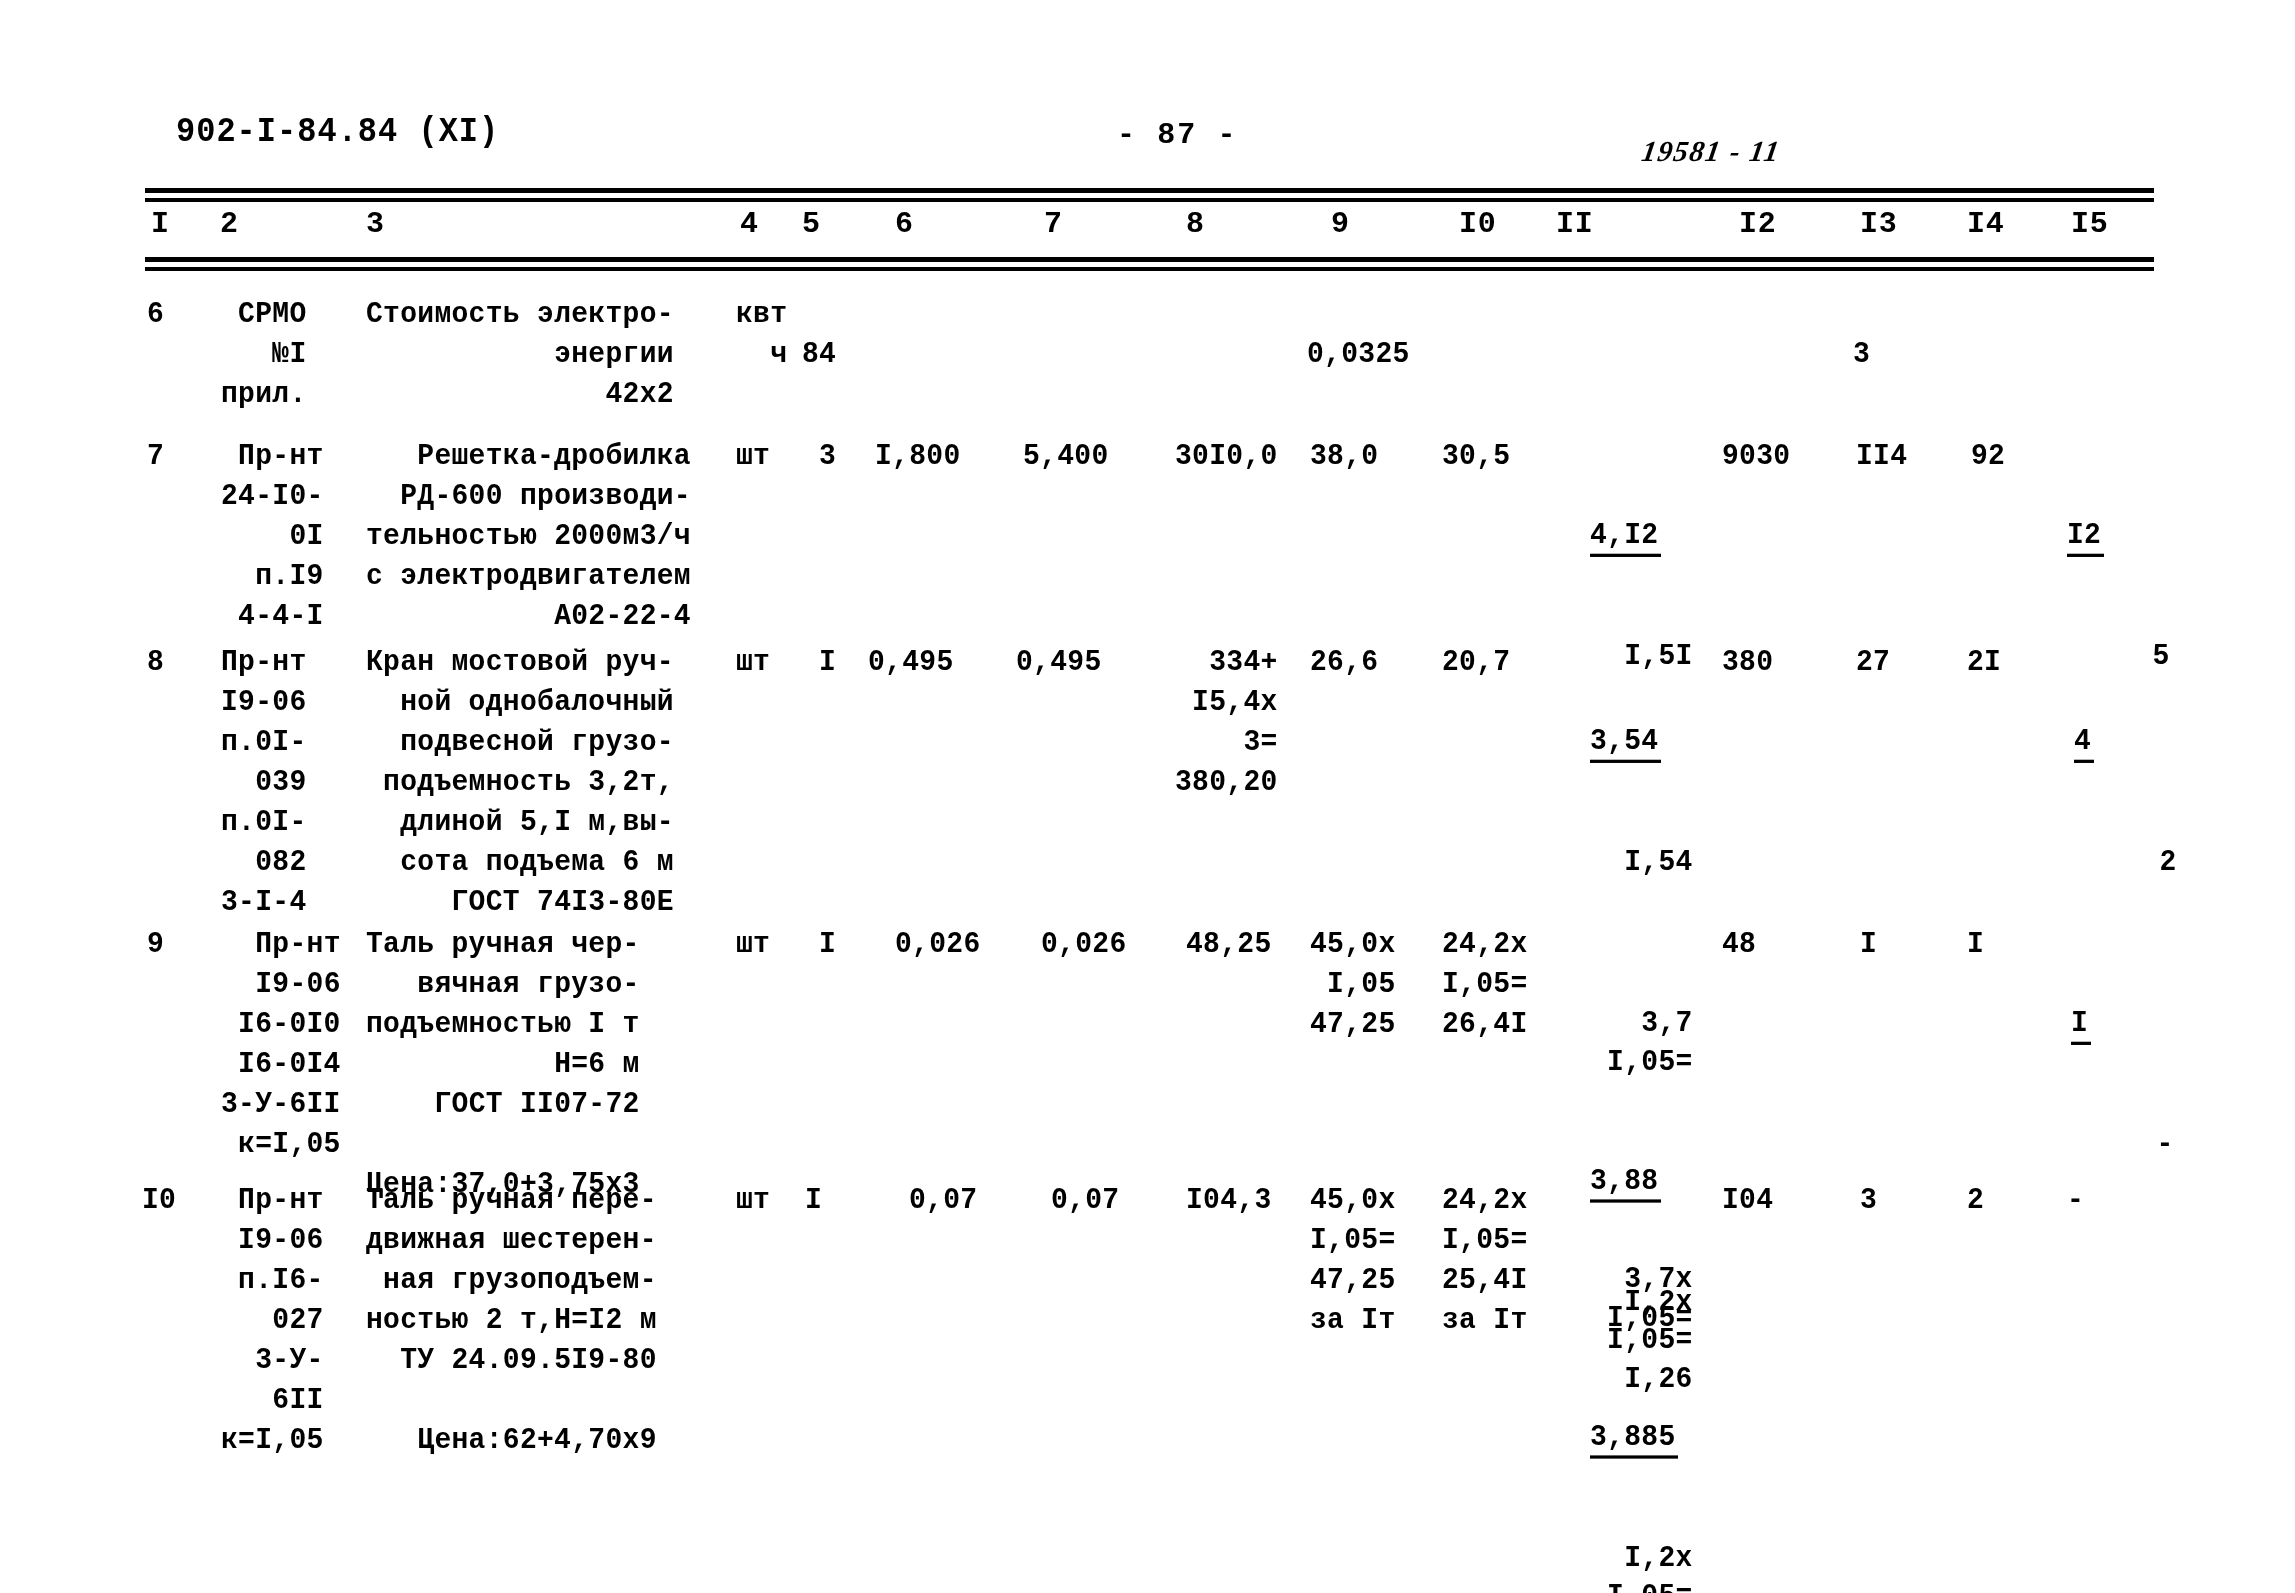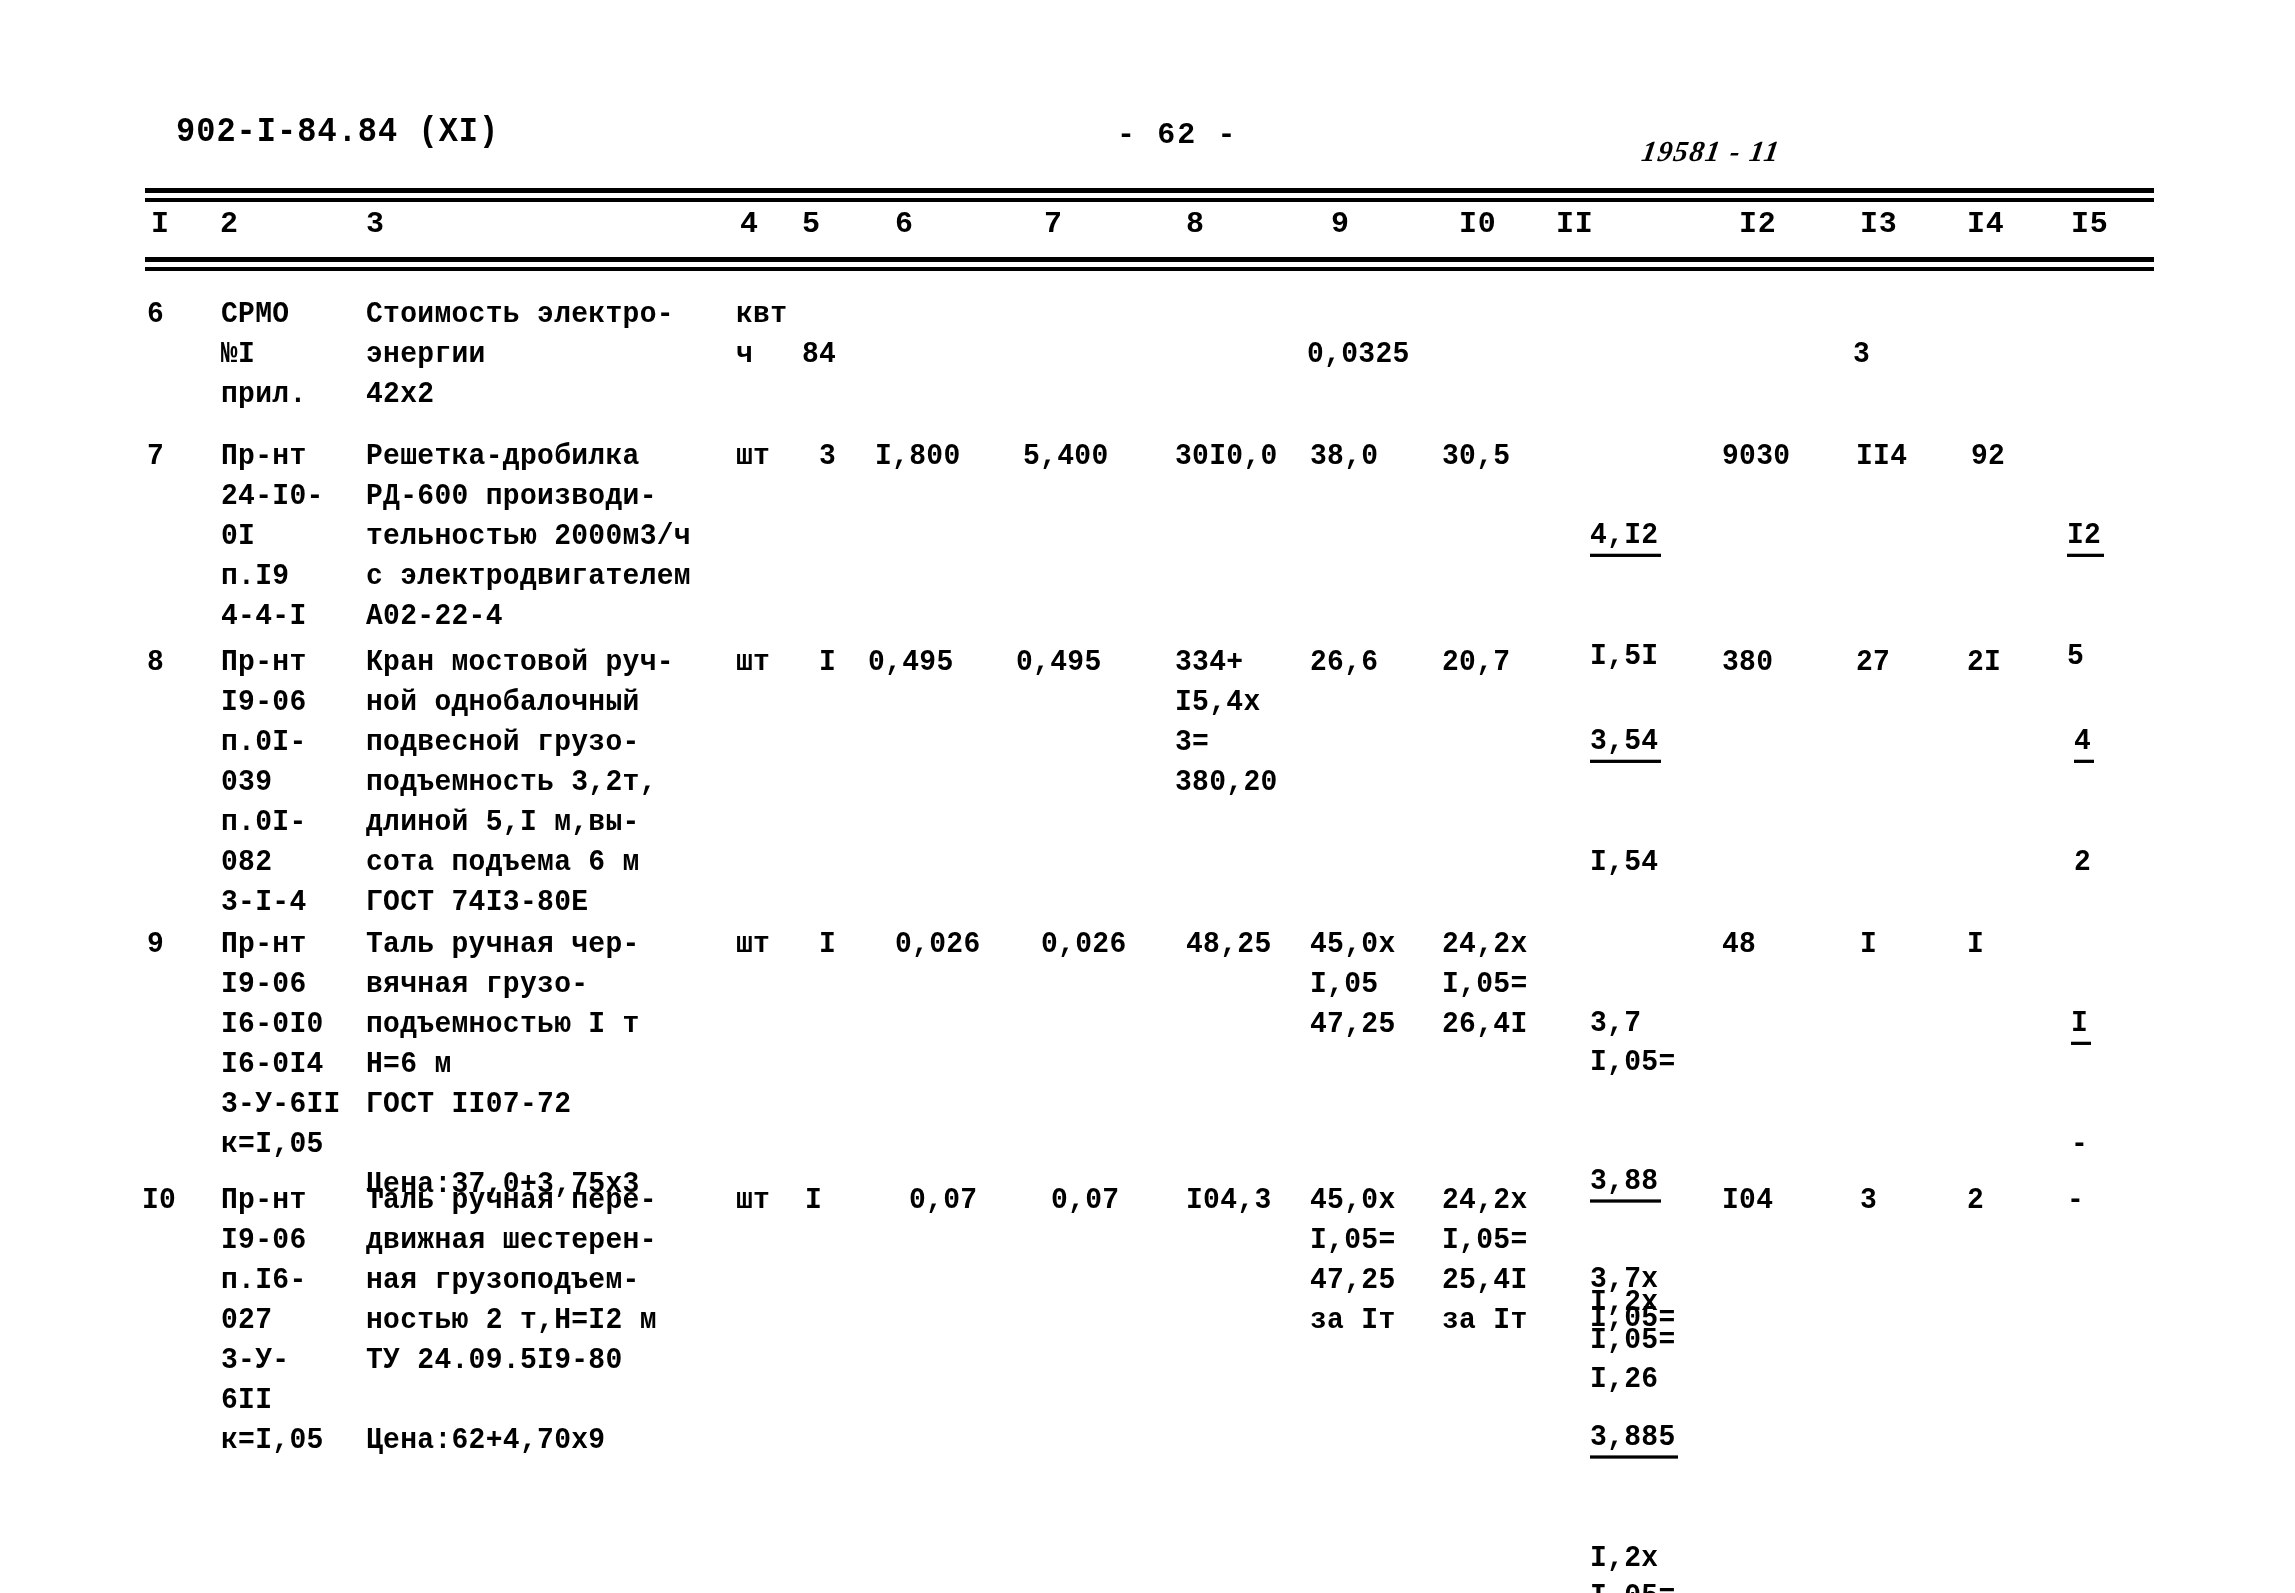--- a/index.html
+++ b/index.html
@@ -14,20 +14,21 @@
     color: #000000;
     position: relative;
     overflow: hidden;
   }
 
   .page {
     position: absolute;
     left: 0; top: 0;
     width: 2295px;
     height: 1543px;
+    text-align: right;
   }
 
   
   .hdr-doc-code {
     position: absolute;
     left: 176px; top: 111px;
     font-size: 32px;
     font-weight: bold;
     letter-spacing: 1px;
     transform: scaleY(1.12);
@@ -101,21 +102,21 @@
     display: block;
     line-height: 36px;
   }
 </style>
 </head>
 <body>
 
 <div class="page">
 
   <div class="hdr-doc-code">902-I-84.84 (XI)</div>
-  <div class="hdr-page-no">- 62 -</div>
+  <div class="hdr-page-no">- 87 -</div>
   <div class="hdr-stamp">19581 - 11</div>
 
   <div class="rule double-top"></div>
   <div class="rule double-top2"></div>
   <div class="rule mid"></div>
   <div class="rule double-bot"></div>
 
   <div class="tbl">
     <div class="colhdr" style="left:151px">I</div>
     <div class="colhdr" style="left:220px">2</div>

